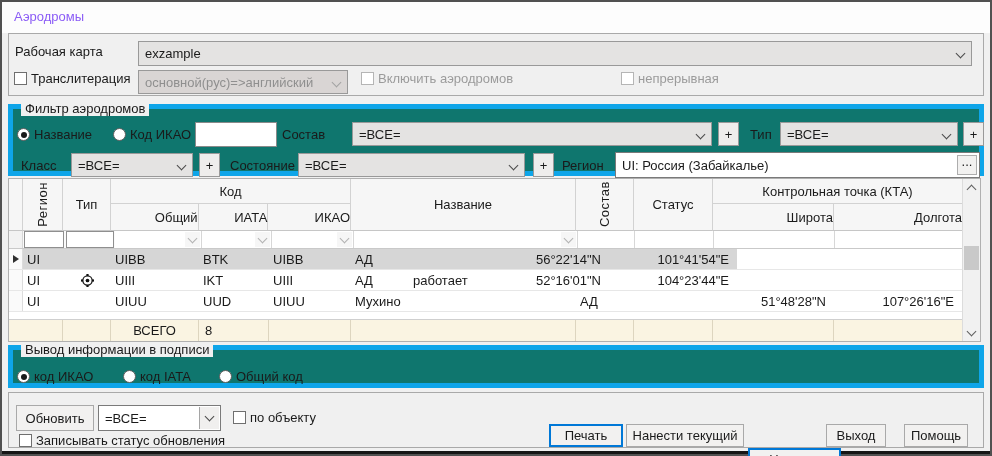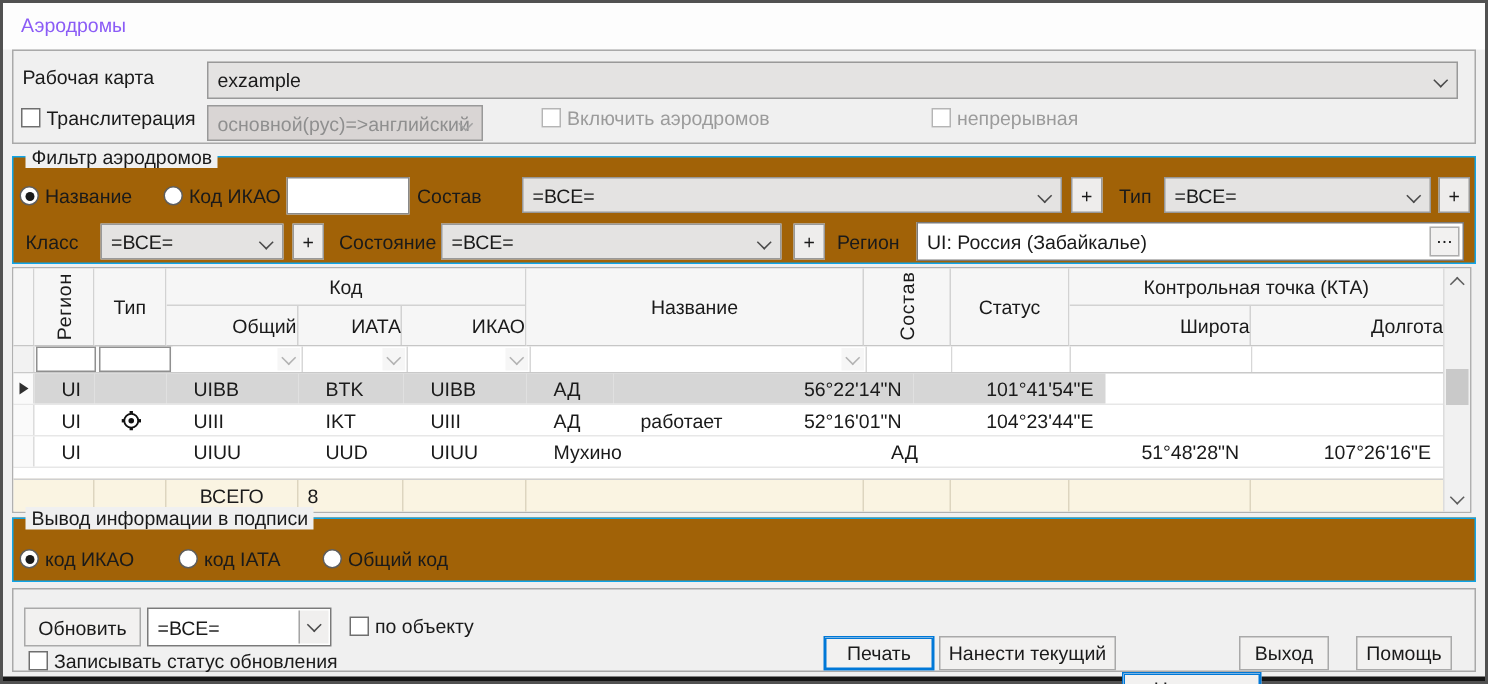--- a/index.html
+++ b/index.html
@@ -5,21 +5,21 @@
   * { margin:0; padding:0; box-sizing:border-box; }
   html,body { background:#888; }
   body { font-family:"Liberation Sans", sans-serif; font-size:13px; color:#1a1a1a; }
 
   .dialog { position:relative; width:992px; height:456px; background:#f0f0f0; overflow:hidden;
             box-shadow: inset 0 0 0 2px #515151, inset 0 -5px 0 0 #161616; }
   .titlebar { position:absolute; left:2px; top:2px; right:2px; height:31px; background:#fdfdfd; }
   .title { position:absolute; left:12px; top:7px; color:#8b5cf6; }
 
   .panel { position:absolute; border:1px solid #a9a9a9; background:#f0f0f0; }
-  .group { position:absolute; border:1px solid #0ea5e9; background:#a16207; }
+  .group { position:absolute; border:5px solid #0ea5e9; background:#0f766e; }
   .group-label { position:absolute; top:-8px; left:8px; background:#f0f0f0; padding:0 4px; white-space:nowrap; }
 
   .lbl { position:absolute; white-space:nowrap; }
   .lbl.dis { color:#9b9b9b; }
 
   .combo { position:absolute; height:24px; background:#e4e3e2; border:1px solid #999;
            display:flex; align-items:center; padding:0 22px 0 6px; overflow:hidden; white-space:nowrap; }
   .combo .chev { position:absolute; right:7px; top:8px; }
   .combo.dis { background:#d9d5d4; color:#8f8f8f; }
   .chev { width:7px; height:7px; border-right:1.4px solid #4a4a4a; border-bottom:1.4px solid #4a4a4a;
@@ -71,21 +71,21 @@
   .fcell { position:relative; background:#fff; border-right:1px solid #d7d7d7; }
   .fcell.boxed { background:#fff; border:1px solid #8f8f8f; margin:0 1px; }
   .fchev { position:absolute; right:1px; top:1px; bottom:1px; width:15px; background:#f6f6f6;
            display:flex; align-items:center; justify-content:center; }
   .fchev::after { content:""; width:6px; height:6px; border-right:1.3px solid #b2b2b2;
            border-bottom:1.3px solid #b2b2b2; transform:rotate(45deg); margin-top:-3px; }
   .fcell.plain { background:#fff; }
   .fcell.selcol { background:#f2f2f2; }
 
   .drow { height:21px; border-bottom:1px solid #e7e7e7; }
-  .drow .td { display:flex; align-items:center; padding-left:18px; white-space:nowrap; overflow:hidden; }
+  .drow .td { display:flex; align-items:center; padding-left:4px; white-space:nowrap; overflow:hidden; }
   .drow .td.num { justify-content:flex-end; padding-right:8px; padding-left:0; }
   .drow .td.ctr { justify-content:center; padding-left:0; }
   .drow.sel .td { background:#d6d6d6; }
   .selcell { background:#fafafa; border-right:1px solid #dcdcdc; display:flex; align-items:center; justify-content:center; }
   .sel-arrow { width:0; height:0; border-left:6px solid #2f2f2f; border-top:4px solid transparent; border-bottom:4px solid transparent; }
 
   .erow { height:7px; background:#fff; }
   .foot { height:22px; background:#faf4e2; border-top:1px solid #cfcfcf; }
   .foot .td { display:flex; align-items:center; border-right:1px solid #ddd5bf; padding-left:6px; }
   .foot .td.ctr { justify-content:center; padding-left:0; }
@@ -113,21 +113,21 @@
   </div>
 
   <div class="panel" style="left:8px; top:33px; width:976px; height:63px;">
     <div class="lbl" style="left:6px; top:10px;">Рабочая карта</div>
     <div class="combo" style="left:129px; top:7px; width:834px; height:25px;">
       <span>exzample</span>
       <span class="chev"></span>
     </div>
     <span class="cb" style="left:5px; top:38px;"></span>
     <div class="lbl" style="left:22px; top:37px;">Транслитерация</div>
-    <div class="combo dis" style="left:129px; top:36px; width:184px;">
+    <div class="combo dis" style="left:129px; top:36px; width:210px;">
       <span>основной(рус)=&gt;английский</span>
       <span class="chev"></span>
     </div>
     <span class="cb dis" style="left:352px; top:38px;"></span>
     <div class="lbl dis" style="left:369px; top:37px;">Включить аэродромов</div>
     <span class="cb dis" style="left:612px; top:38px;"></span>
     <div class="lbl dis" style="left:629px; top:37px;">непрерывная</div>
   </div>
 
   <div class="group" style="left:8px; top:104px; width:976px; height:72px;">

